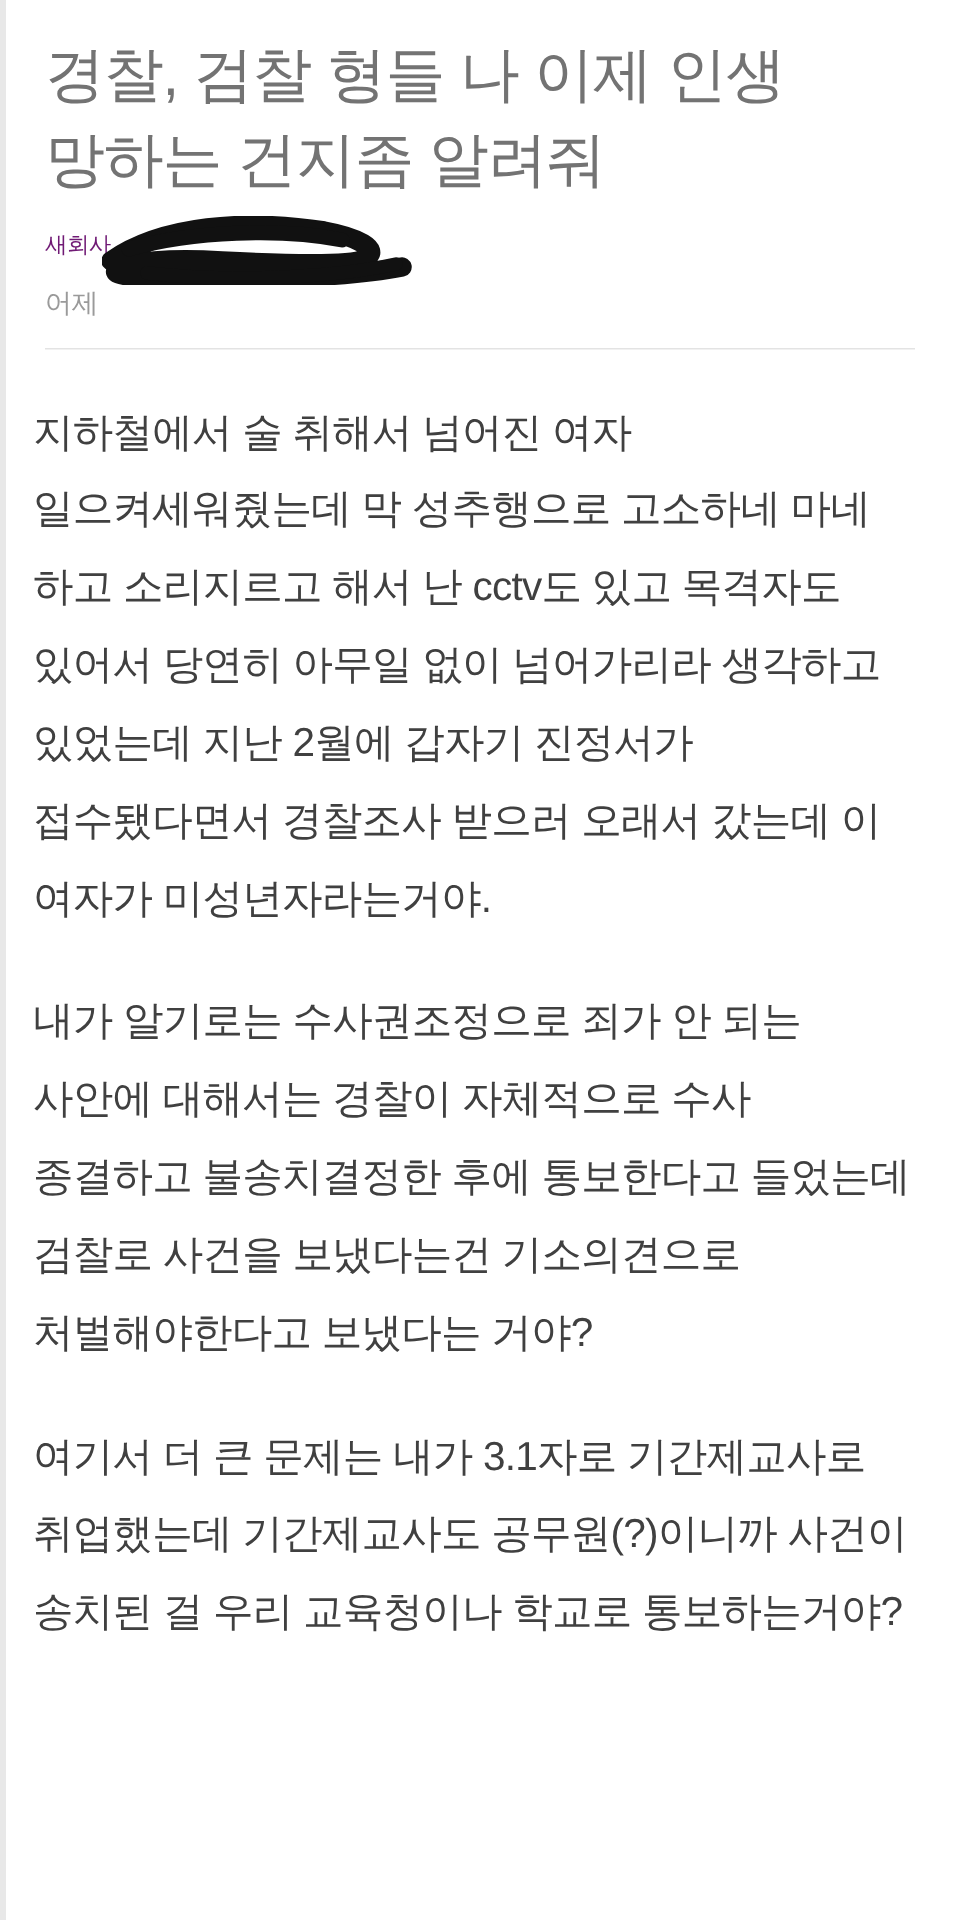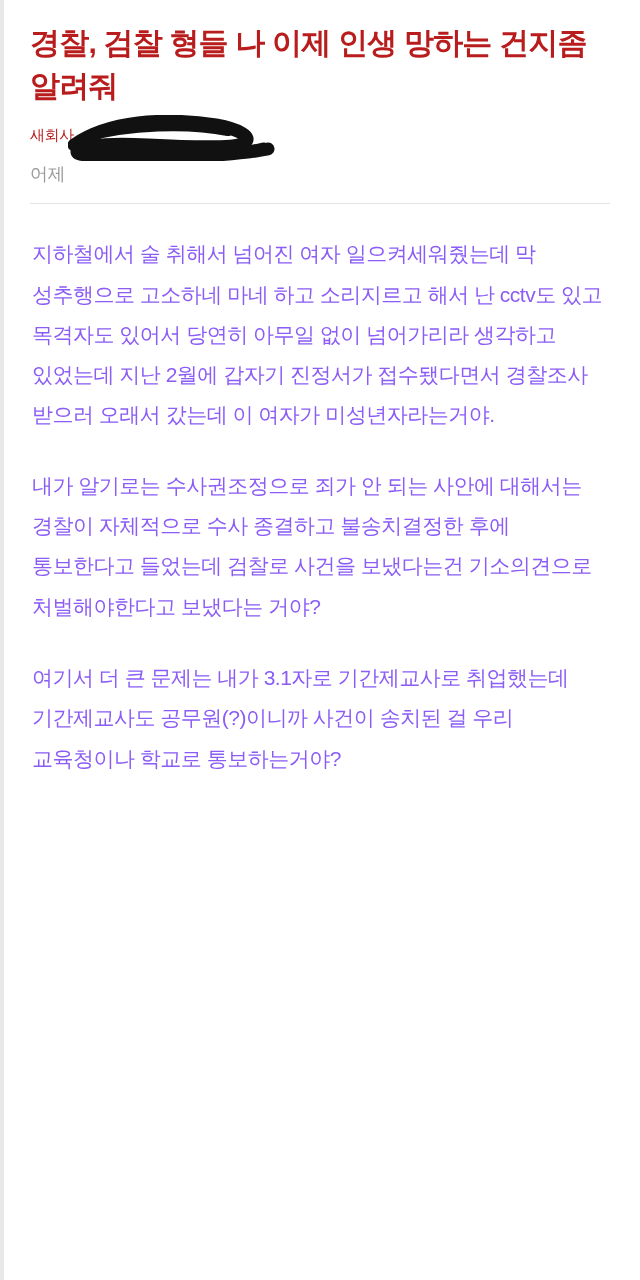--- a/index.html
+++ b/index.html
@@ -28,36 +28,36 @@
     left: 0;
     top: 0;
     bottom: 0;
     width: 4px;
     background: #e8e8e8;
   }
   .content {
     padding: 22px 30px 0 30px;
   }
   .post-title {
-    font-size: 30px;
+    font-size: 40px;
     line-height: 1.42;
-    font-weight: 700;
-    color: #b91c1c;
+    font-weight: 400;
+    color: #737373;
     letter-spacing: -0.8px;
     margin: 0 0 18px 0;
     word-break: keep-all;
   }
   .meta {
     position: relative;
     margin: 0 0 6px 0;
     height: 62px;
   }
   .meta-author {
     font-size: 15px;
-    color: #b91c1c;
+    color: #701a75;
     letter-spacing: -0.4px;
     line-height: 1.3;
     margin: 0;
   }
   .meta-date {
     font-size: 18px;
     color: #9a9a9a;
     letter-spacing: -0.4px;
     line-height: 1.3;
     margin: 18px 0 0 0;
@@ -70,24 +70,24 @@
     width: 212px;
     height: 46px;
     pointer-events: none;
   }
   .divider {
     height: 1px;
     background: #e3e3e3;
     margin: 16px 0 0 0;
   }
   .body-text {
-    padding: 30px 30px 40px 32px;
-    font-size: 21px;
+    padding: 30px 30px 40px 22px;
+    font-size: 27px;
     line-height: 1.92;
-    color: #8b5cf6;
+    color: #404040;
     letter-spacing: -0.5px;
     word-break: keep-all;
   }
   .body-text p {
     margin: 0 0 30px 0;
     white-space: pre-line;
   }
   .body-text p:last-child {
     margin-bottom: 0;
     margin-top: 31px;

